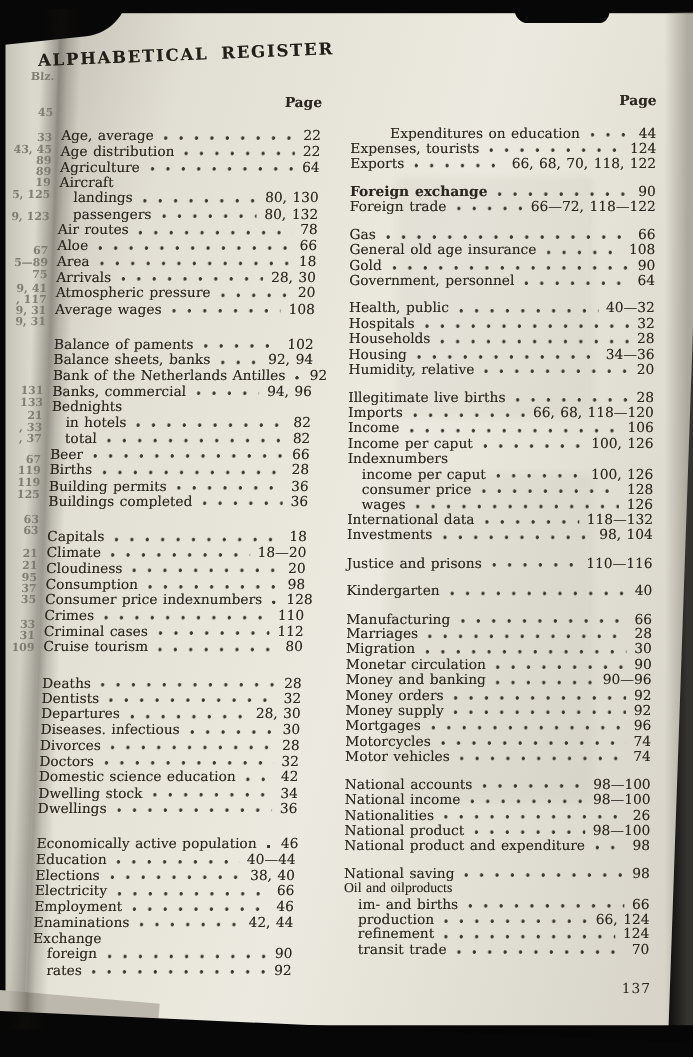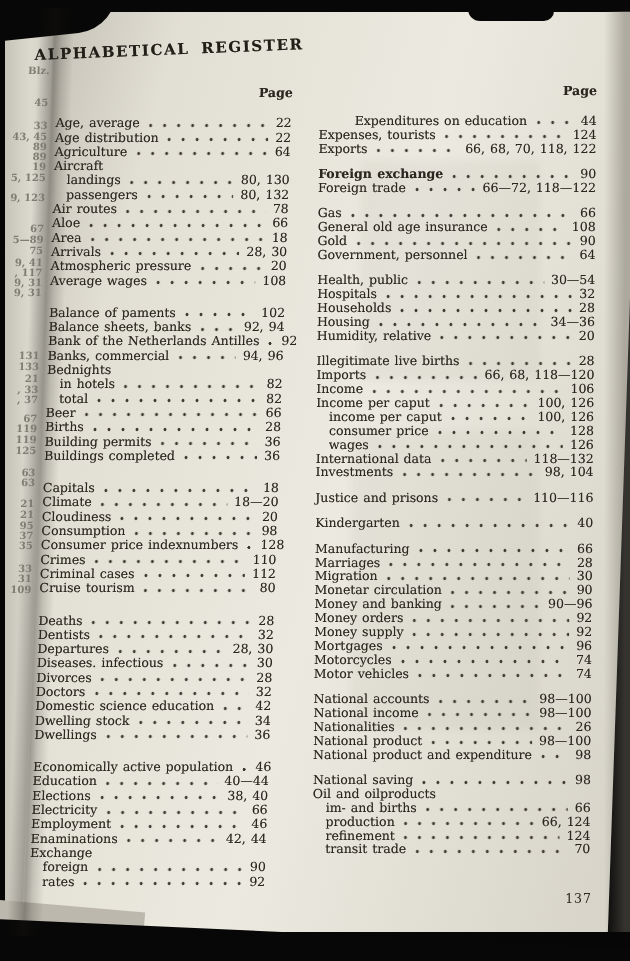--- a/index.html
+++ b/index.html
@@ -416,21 +416,21 @@
         <div class="row">
           <span class="lbl" style="padding-left: 0px;">Government, personnel</span>
           <span class="leader"></span>
           <span class="pgs">64</span>
         </div>
       </div>
       <div class="group">
         <div class="row">
           <span class="lbl" style="padding-left: 0px;">Health, public</span>
           <span class="leader"></span>
-          <span class="pgs">30—54</span>
+          <span class="pgs">40—32</span>
         </div>
         <div class="row">
           <span class="lbl" style="padding-left: 0px;">Hospitals</span>
           <span class="leader"></span>
           <span class="pgs">32</span>
         </div>
         <div class="row">
           <span class="lbl" style="padding-left: 0px;">Households</span>
           <span class="leader"></span>
           <span class="pgs">28</span>
@@ -461,20 +461,23 @@
           <span class="lbl" style="padding-left: 0px;">Income</span>
           <span class="leader"></span>
           <span class="pgs">106</span>
         </div>
         <div class="row">
           <span class="lbl" style="padding-left: 0px;">Income per caput</span>
           <span class="leader"></span>
           <span class="pgs">100, 126</span>
         </div>
         <div class="row">
+          <span class="lbl" style="padding-left: 0px;">Indexnumbers</span>
+        </div>
+        <div class="row">
           <span class="lbl" style="padding-left: 13px;">income per caput</span>
           <span class="leader"></span>
           <span class="pgs">100, 126</span>
         </div>
         <div class="row">
           <span class="lbl" style="padding-left: 13px;">consumer price</span>
           <span class="leader"></span>
           <span class="pgs">128</span>
         </div>
         <div class="row">
@@ -586,21 +589,21 @@
           <span class="pgs">98</span>
         </div>
       </div>
       <div class="group">
         <div class="row">
           <span class="lbl" style="padding-left: 0px;">National saving</span>
           <span class="leader"></span>
           <span class="pgs">98</span>
         </div>
         <div class="row">
-          <span class="lbl" style="padding-left: 0px;">Oil and oilproducts</span>
+          <span class="lbl" style="padding-left: 0px; font-family: Liberation Serif, serif;">Oil and oilproducts</span>
         </div>
         <div class="row">
           <span class="lbl" style="padding-left: 13px;">im- and births</span>
           <span class="leader"></span>
           <span class="pgs">66</span>
         </div>
         <div class="row">
           <span class="lbl" style="padding-left: 13px;">production</span>
           <span class="leader"></span>
           <span class="pgs">66, 124</span>

